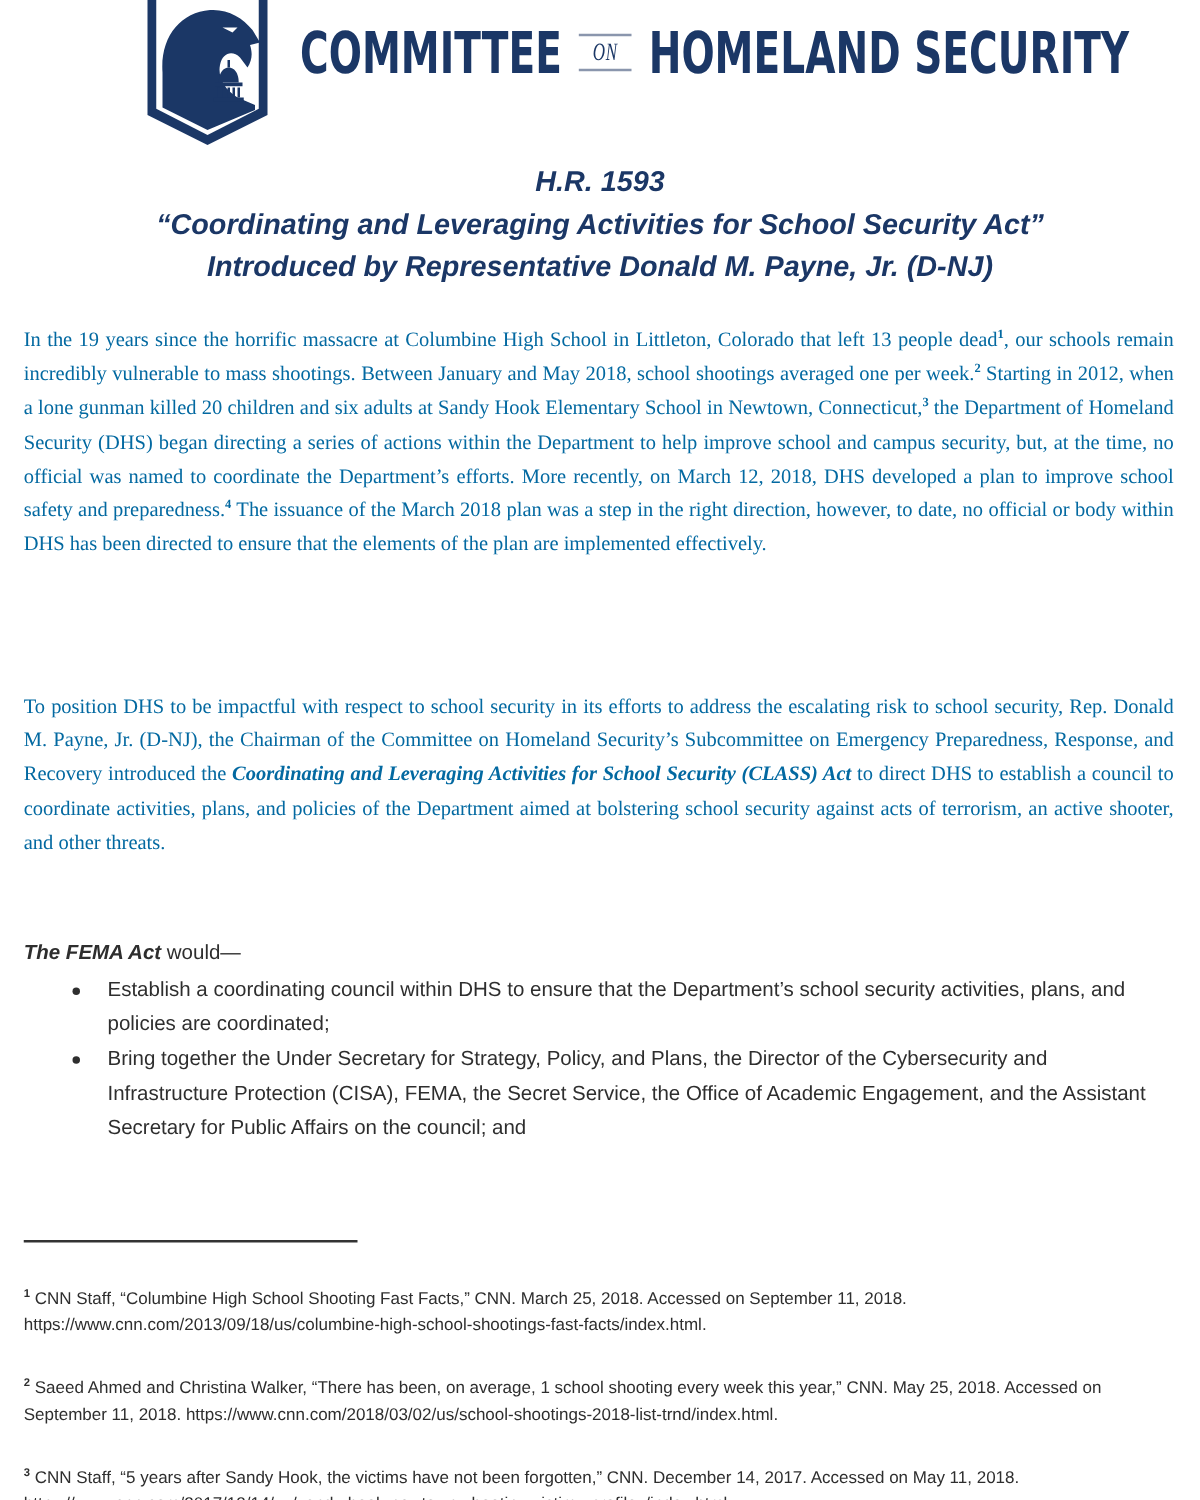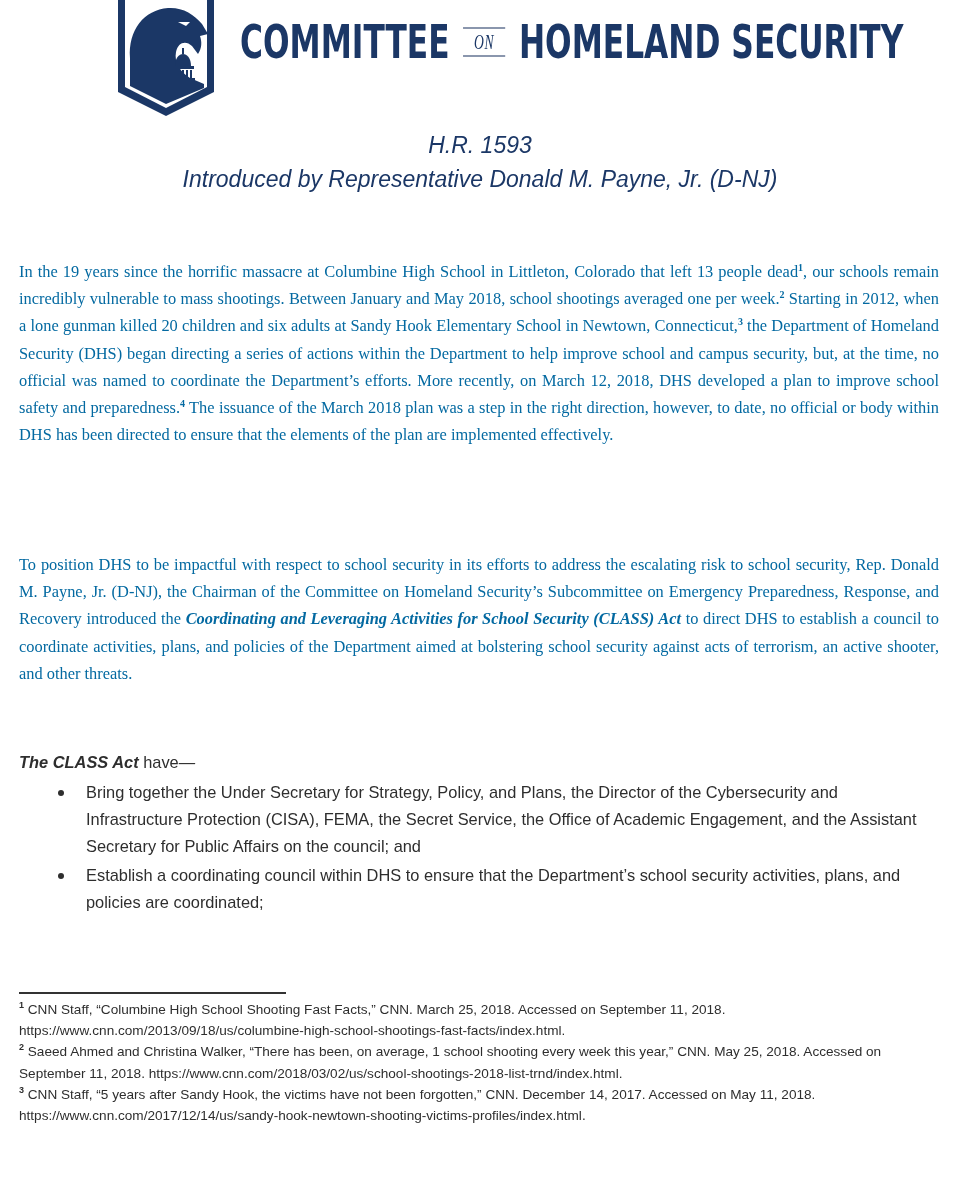--- a/index.html
+++ b/index.html
@@ -22,21 +22,21 @@
     }
     .wordmark .on-line { width: 62px; height: 2px; background: #8a96ad; }
     .wordmark .on-text {
       font-family: "Liberation Serif", serif; font-style: italic; font-weight: normal;
       font-size: 20px; line-height: 26px; color: #1b3766; letter-spacing: 1px;
     }
 
     
     .title-block { position: absolute; left: 0; top: 128px; width: 960px; text-align: center; color: #1b3766; }
     .title-block div {
-      font-family: "Liberation Sans", sans-serif; font-style: italic; font-weight: normal;
+      font-family: "Liberation Sans", sans-serif; font-style: italic; font-weight: bold;
       font-size: 23px; line-height: 34px;
     }
 
     
     .body-text {
       position: absolute; left: 19px; width: 920px;
       font-family: Liberation Serif, serif; font-size: 16.4px; line-height: 27.2px;
       text-align: justify; color: #0369a1;
     }
     .para1 { top: 258px; }
@@ -53,21 +53,21 @@
     .bullets li .dot {
       position: absolute; left: 6px; top: 11px; width: 6px; height: 6px; border-radius: 50%; background: #2e2e2e;
     }
 
     
     .fn-rule { position: absolute; left: 19px; top: 992px; width: 267px; height: 1.5px; background: #333; }
     .footnotes {
       position: absolute; left: 19px; top: 999px; width: 930px;
       font-size: 13.6px; line-height: 21.2px; color: #2e2e2e;
     }
-    .footnotes .fn { margin-bottom: 0; }
+    .footnotes .fn { margin-bottom: 0; margin-top: 29px; }
     .footnotes sup { font-size: 9px; }
   </style>
 </head>
 <body>
 
 <div class="header">
   <svg class="shield" viewBox="0 0 100 118">
 
     <path d="M2 0 L98 0 L98 92 L50 116 L2 92 Z" fill="#1b3766"></path>
     <path d="M9 0 L91 0 L91 87 L50 108 L9 87 Z" fill="#ffffff"></path>
@@ -92,31 +92,32 @@
       <span class="on-line"></span>
       <span class="on-text">ON</span>
       <span class="on-line"></span>
     </span>
     <span>HOMELAND SECURITY</span>
   </div>
 </div>
 
 <div class="title-block">
   <div>H.R. 1593</div>
+  <div>“Coordinating and Leveraging Activities for School Security Act”</div>
   <div>Introduced by Representative Donald M. Payne, Jr. (D-NJ)</div>
 </div>
 
 <p class="body-text para1"><span>In the 19 years since the horrific massacre at Columbine High School in Littleton, Colorado that left 13 people dead</span><sup>1</sup><span>, our schools remain incredibly vulnerable to mass shootings. Between January and May 2018, school shootings averaged one per week.</span><sup>2</sup><span> Starting in 2012, when a lone gunman killed 20 children and six adults at Sandy Hook Elementary School in Newtown, Connecticut,</span><sup>3</sup><span> the Department of Homeland Security (DHS) began directing a series of actions within the Department to help improve school and campus security, but, at the time, no official was named to coordinate the Department’s efforts. More recently, on March 12, 2018, DHS developed a plan to improve school safety and preparedness.</span><sup>4</sup><span> The issuance of the March 2018 plan was a step in the right direction, however, to date, no official or body within DHS has been directed to ensure that the elements of the plan are implemented effectively.</span></p>
 
 <p class="body-text para2"><span>To position DHS to be impactful with respect to school security in its efforts to address the escalating risk to school security, Rep. Donald M. Payne, Jr. (D-NJ), the Chairman of the Committee on Homeland Security’s Subcommittee on Emergency Preparedness, Response, and Recovery introduced the </span><span class="bi">Coordinating and Leveraging Activities for School Security (CLASS) Act</span><span> to direct DHS to establish a council to coordinate activities, plans, and policies of the Department aimed at bolstering school security against acts of terrorism, an active shooter, and other threats.</span></p>
 
-<div class="lead"><span class="bi">The CLASS Act</span><span> have—</span></div>
+<div class="lead"><span class="bi">The FEMA Act</span><span> would—</span></div>
 <ul class="bullets">
+  <li><span class="dot"></span><span>Establish a coordinating council within DHS to ensure that the Department’s school security activities, plans, and policies are coordinated;</span></li>
   <li><span class="dot"></span><span>Bring together the Under Secretary for Strategy, Policy, and Plans, the Director of the Cybersecurity and Infrastructure Protection (CISA), FEMA, the Secret Service, the Office of Academic Engagement, and the Assistant Secretary for Public Affairs on the council; and</span></li>
-  <li><span class="dot"></span><span>Establish a coordinating council within DHS to ensure that the Department’s school security activities, plans, and policies are coordinated;</span></li>
 </ul>
 
 <div class="fn-rule"></div>
 <div class="footnotes">
   <div class="fn"><sup>1</sup><span> CNN Staff, “Columbine High School Shooting Fast Facts,” CNN. March 25, 2018. Accessed on September 11, 2018. https://www.cnn.com/2013/09/18/us/columbine-high-school-shootings-fast-facts/index.html.</span></div>
   <div class="fn"><sup>2</sup><span> Saeed Ahmed and Christina Walker, “There has been, on average, 1 school shooting every week this year,” CNN. May 25, 2018. Accessed on September 11, 2018.  https://www.cnn.com/2018/03/02/us/school-shootings-2018-list-trnd/index.html.</span></div>
   <div class="fn"><sup>3</sup><span> CNN Staff, “5 years after Sandy Hook, the victims have not been forgotten,” CNN. December 14, 2017. Accessed on May 11, 2018. https://www.cnn.com/2017/12/14/us/sandy-hook-newtown-shooting-victims-profiles/index.html.</span></div>
 </div>
 
 </body></html>

